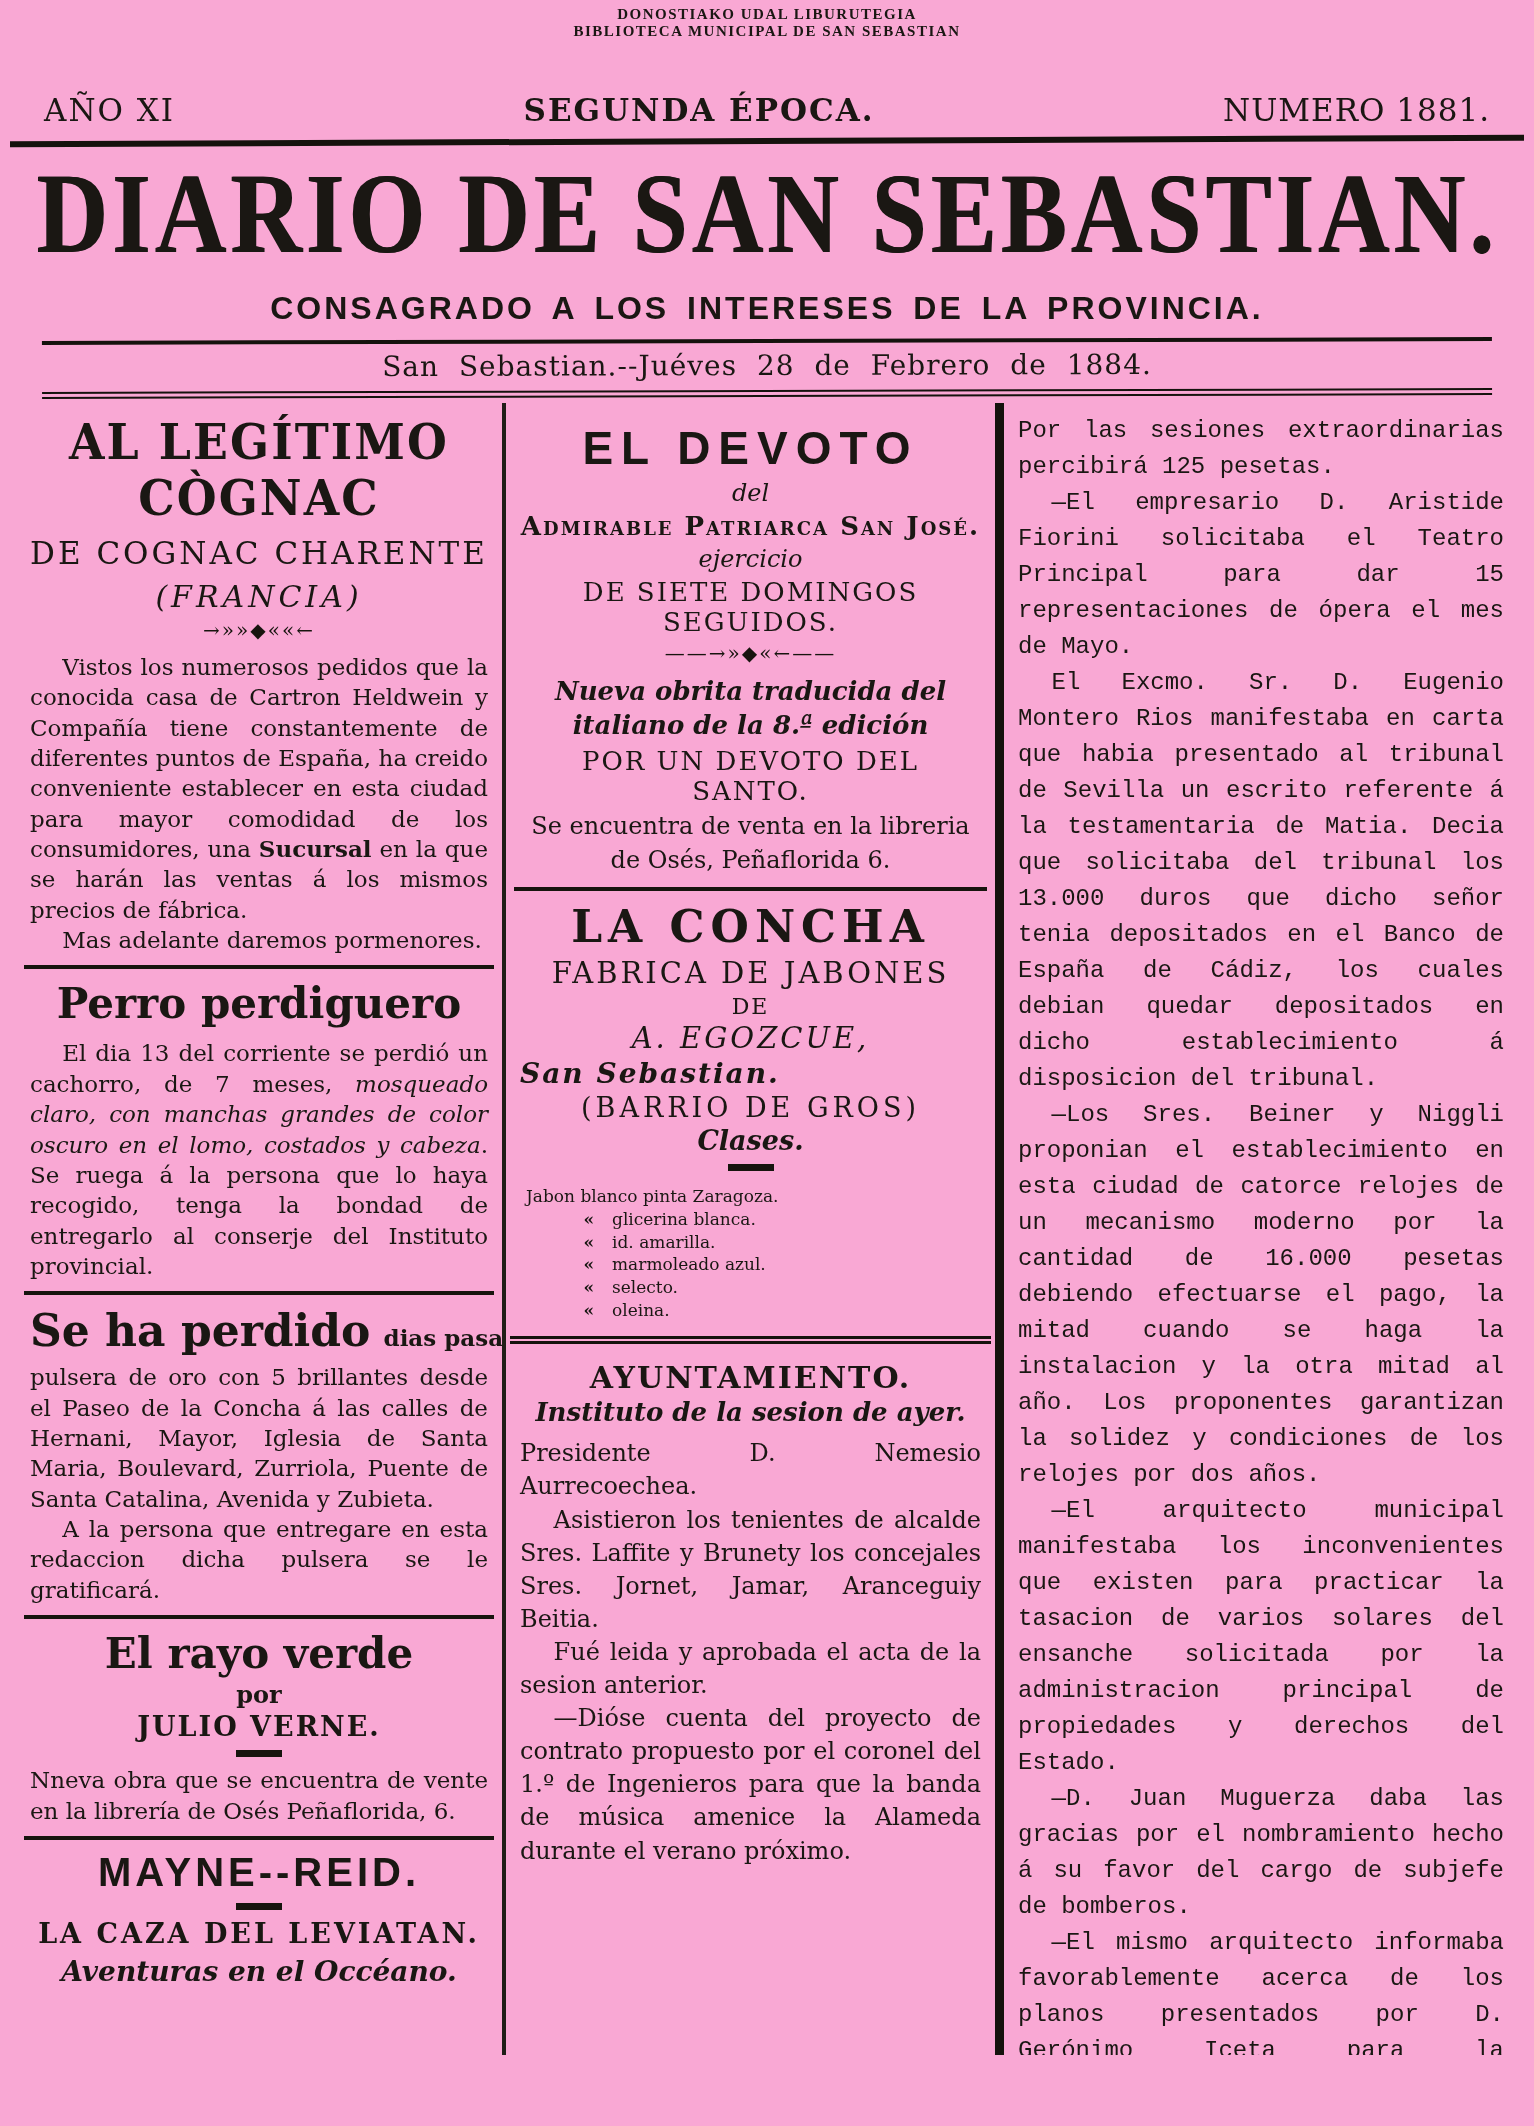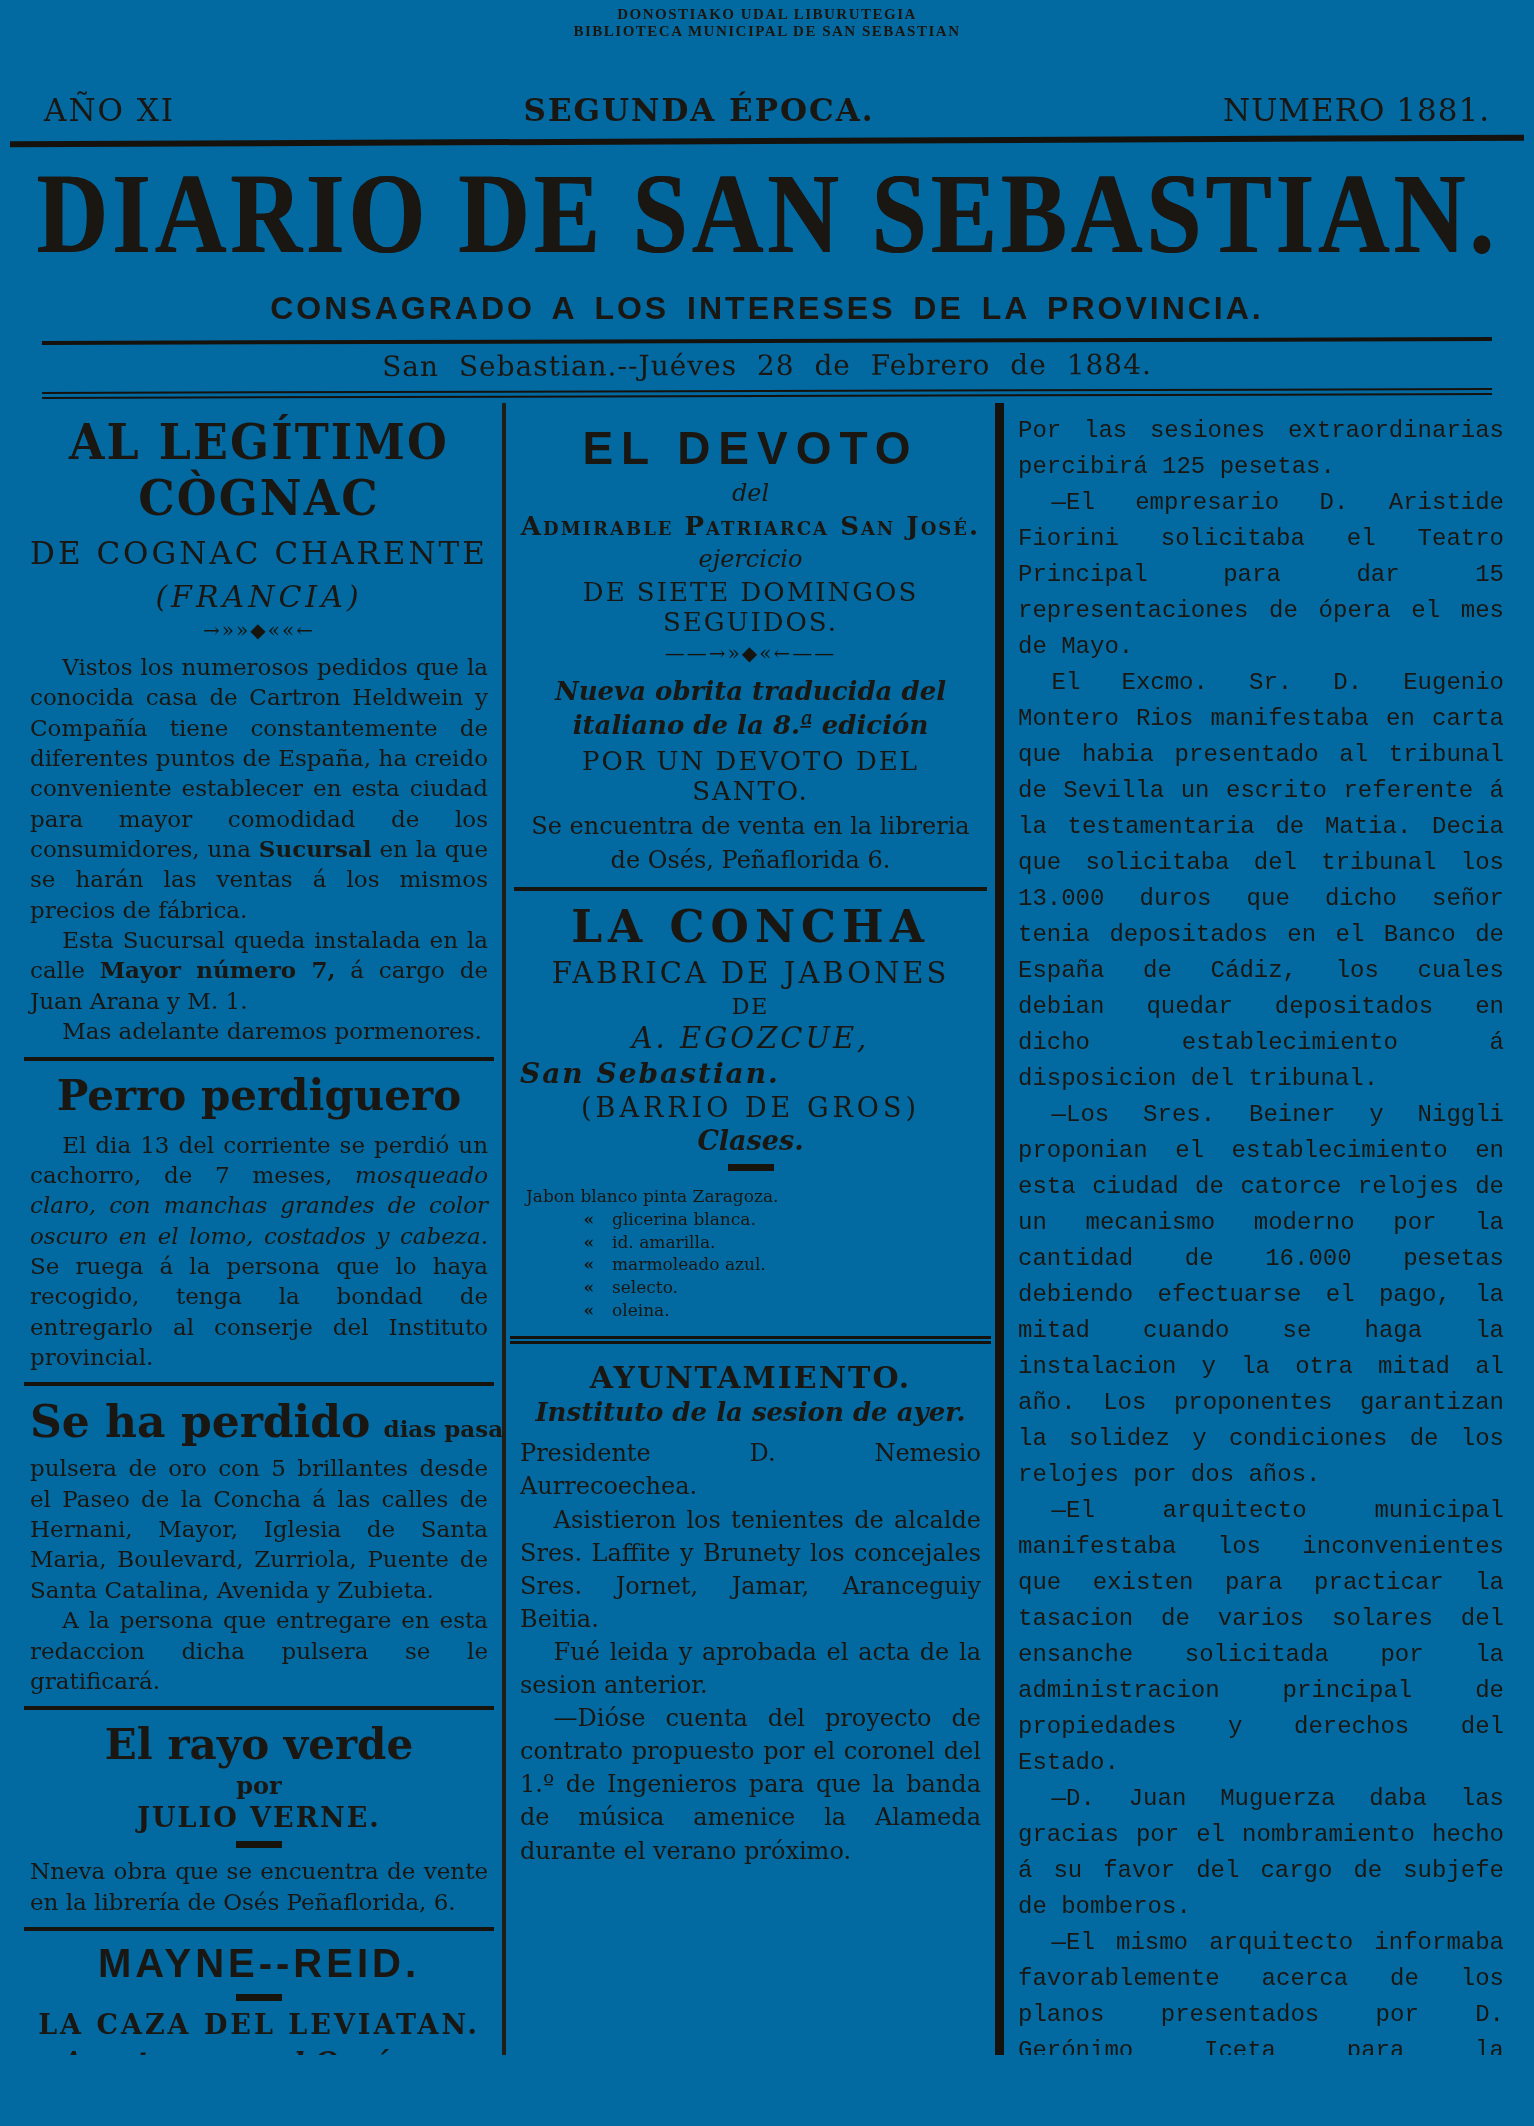--- a/index.html
+++ b/index.html
@@ -1,21 +1,21 @@
 <!DOCTYPE html>
 <html><head>
 <meta charset="utf-8">
 <style>
   html,body{margin:0;padding:0;background:#777;}
   *{box-sizing:border-box;}
   .page{
     position:relative;
     width:1534px;height:2126px;
     margin:0 auto;
-    background:#0369a1;
+    background:#f9a8d4;
     color:#1a1713;
     font-family:"DejaVu Serif","Liberation Serif",serif;
     overflow:hidden;
     padding:6px 16px 0 16px;
   }
   
   .stamp{ text-align:center; font-family:"Liberation Serif",serif;
     font-weight:bold; font-size:15px; letter-spacing:1.5px; line-height:17px;}
   .issue-row{ display:flex; justify-content:space-between; align-items:baseline;
     margin:52px 28px 10px 28px; font-size:31px; font-family:"DejaVu Serif",serif;}
@@ -123,21 +123,20 @@
   <div class="columns">
 
     <section class="col col1">
 
       <article>
         <h2 class="cognac-title">AL LEGÍTIMO CÒGNAC</h2>
         <div class="cognac-sub">DE COGNAC CHARENTE</div>
         <div class="cognac-origin">(FRANCIA)</div>
         <div class="ornament">→»»◆««←</div>
         <p class="p"><span>Vistos los numerosos pedidos que la conocida casa de Cartron Heldwein y Compañía tiene constantemente de diferentes puntos de España, ha creido conveniente establecer en esta ciudad para mayor comodidad de los consumidores, una </span><b>Sucursal</b><span> en la que se harán las ventas á los mismos precios de fábrica.</span></p>
-        <p class="p"><span>Esta Sucursal queda instalada en la calle </span><b>Mayor número 7,</b><span> á cargo de Juan Arana y M. 1.</span></p>
         <p class="p">Mas adelante daremos pormenores.</p>
       </article>
 
       <hr class="sec-rule">
 
       <article>
         <h2 class="perro-title">Perro perdiguero</h2>
         <p class="p"><span>El dia 13 del corriente se perdió un cachorro, de 7 meses, </span><i>mosqueado claro, con manchas grandes de color oscuro en el lomo, costados y cabeza</i><span>. Se ruega á la persona que lo haya recogido, tenga la bondad de entregarlo al conserje del Instituto provincial.</span></p>
       </article>
 

